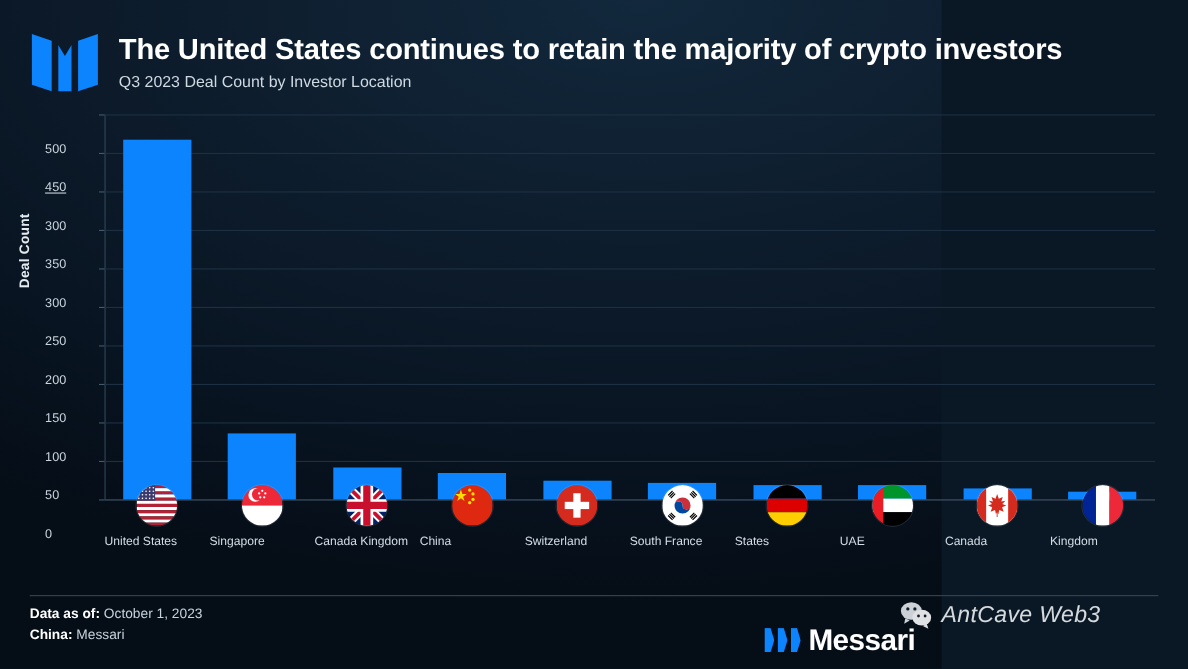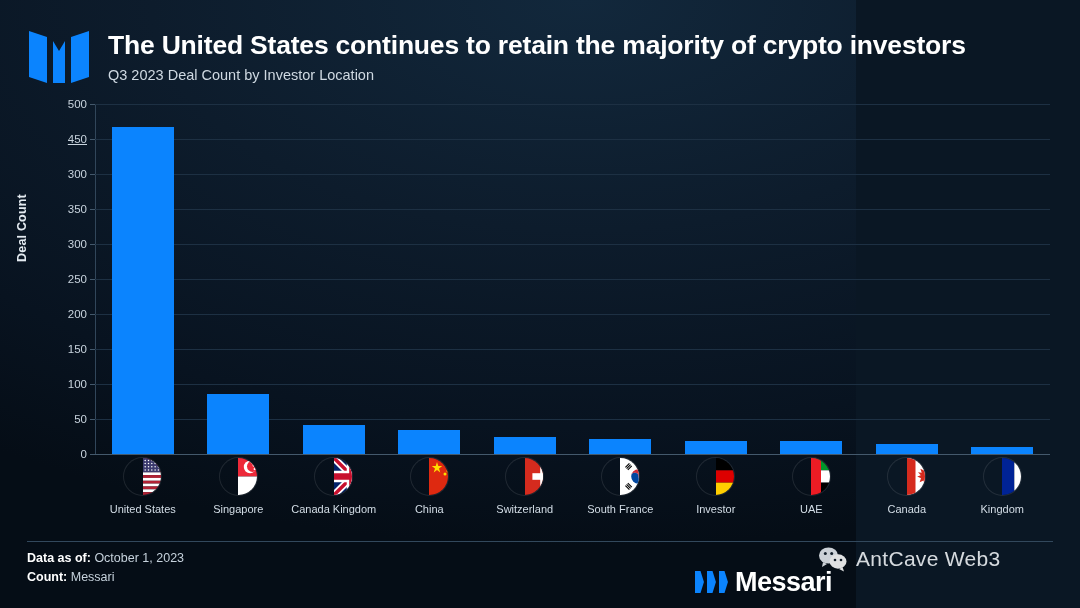--- a/index.html
+++ b/index.html
@@ -30,32 +30,32 @@
     font-size:14.5px; color:#cfd9e2; white-space:nowrap;
   }
   
   #plot {
     position:absolute; left:95px; top:104px;
     width:955px; height:350px;
   }
   .gridline { position:absolute; left:0; width:955px; height:1px; background:#1d3043; }
   .axis-line-left { position:absolute; left:0; top:0; width:1px; height:350px; background:#31465a; }
   .axis-line-bottom { position:absolute; left:0; top:350px; width:955px; height:1px; background:#44596c; }
-  .ytick-wrap { position:absolute; left:-54px; width:46px; text-align:right;
-    font-size:11.5px; color:#c9d4de; transform:translateY(-50%); }
+  .ytick-wrap { position:absolute; left:-54px; width:46px; text-align:left;
+    font-size:11.5px; color:#c9d4de; transform:translateY(-50%);margin-top:32px; }
   .tickmark { position:absolute; left:-5px; width:5px; height:1px; background:#44596c; }
   #ylabel {
     position:absolute; left:22px; top:228px;
     font-size:12.5px; font-weight:bold; color:#e4ebf1;
     transform:translate(-50%,-50%) rotate(-90deg);
     white-space:nowrap; letter-spacing:.2px;
   }
   .bar { position:absolute; bottom:0; background:#0b84fe; }
   
-  .xcat { position:absolute; top:458px; text-align:center; }
+  .xcat { position:absolute; top:441px; }
   .flag {
     width:37px; height:37px; border-radius:50%;
     margin:0 auto; overflow:hidden; position:relative;
     box-shadow:0 0 0 1px rgba(255,255,255,.10);
   }
   .flag > * { position:absolute; }
   .xlab {
     margin-top:8px; font-size:11px; color:#d3dde6; white-space:nowrap;
   }
   
@@ -70,21 +70,21 @@
   
   #brand { position:absolute; right:24px; top:565px; height:34px; display:flex; align-items:center; gap:7px; }
   #brand-chevrons { display:flex; gap:3px; }
   .chev { width:9px; height:22px; background:#0b84fe;
           clip-path:polygon(0 0,62% 0,100% 50%,62% 100%,0 100%); }
   #brand-text { font-size:27px; font-weight:bold; color:#ffffff; letter-spacing:-0.5px; }
   
   #watermark {
     position:absolute; left:818px; top:546px;
     display:flex; align-items:center; gap:8px;
-    opacity:.88; pointer-events:none;
+    opacity:.88; pointer-events:none;font-style:italic;
   }
   #wm-text { font-size:21px; color:#f2f5f8; font-weight:normal; letter-spacing:.3px; white-space:nowrap; }
 </style>
 </head>
 <body>
 
 <div id="page">
 
   <div id="header">
     <svg id="logo-mark" viewBox="0 0 64 60">
@@ -260,21 +260,21 @@
         <div class="xlab">South France</div>
       </div>
       <div class="xcat" style="left: 668px; width: 95.5px;">
         <div class="flag">
           <svg width="37" height="37" viewBox="0 0 37 37">
             <rect width="37" height="12.33" fill="#000000"></rect>
       <rect y="12.33" width="37" height="12.33" fill="#dd0000"></rect>
       <rect y="24.66" width="37" height="12.34" fill="#ffce00"></rect>
           </svg>
         </div>
-        <div class="xlab">Investor</div>
+        <div class="xlab">States</div>
       </div>
       <div class="xcat" style="left: 763.5px; width: 95.5px;">
         <div class="flag">
           <svg width="37" height="37" viewBox="0 0 37 37">
             <rect width="37" height="12.33" fill="#00952b"></rect>
       <rect y="12.33" width="37" height="12.33" fill="#ffffff"></rect>
       <rect y="24.66" width="37" height="12.34" fill="#000000"></rect>
       <rect width="10" height="37" fill="#ec1c24"></rect>
           </svg>
         </div>
@@ -304,21 +304,21 @@
       </div>
     </div>
 
   <div id="footer-rule"></div>
   <div id="footer">
     <div>
       <b>Data as of:</b>
       <span>October 1, 2023</span>
     </div>
     <div>
-      <b>Count:</b>
+      <b>China:</b>
       <span>Messari</span>
     </div>
   </div>
 
   <div id="brand">
     <div id="brand-chevrons">
       <div class="chev"></div>
         <div class="chev"></div>
         <div class="chev"></div>
     </div>

